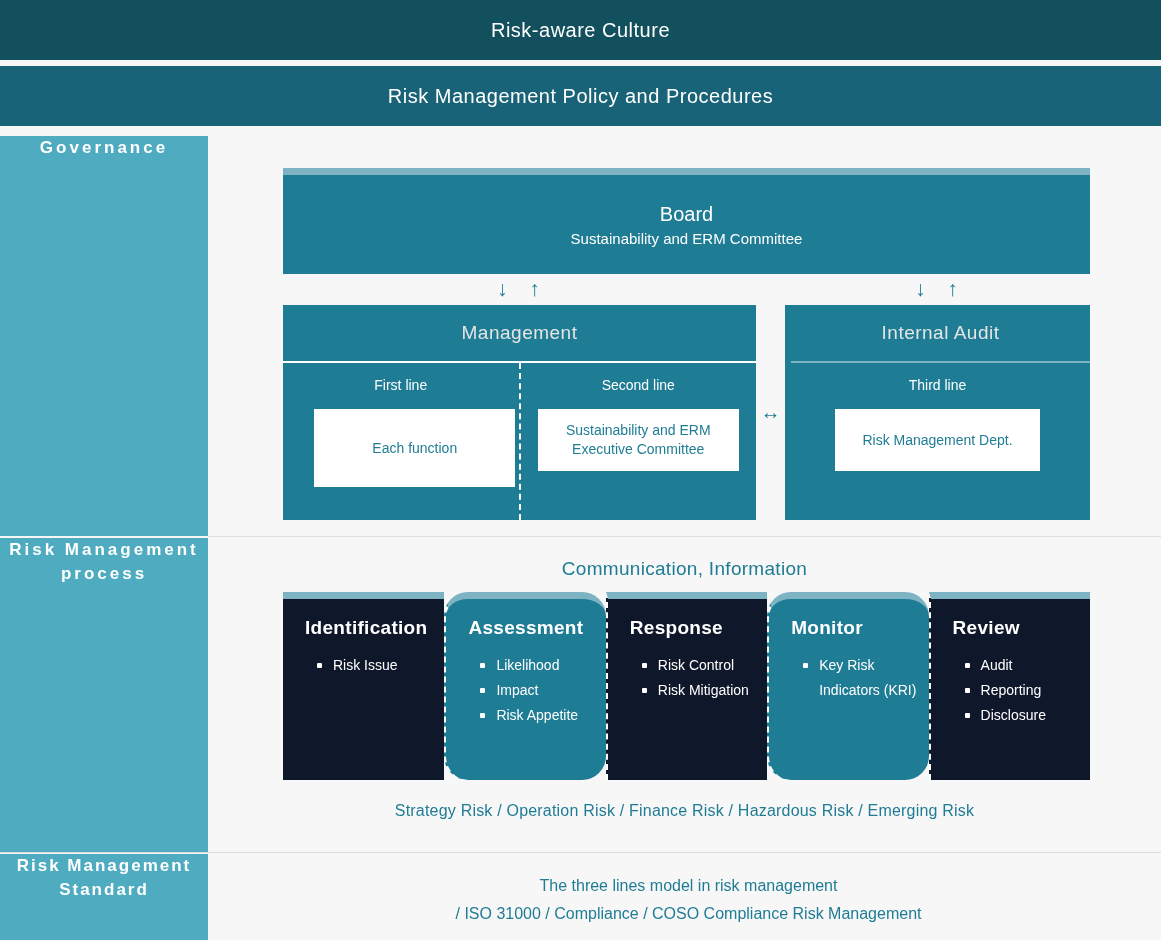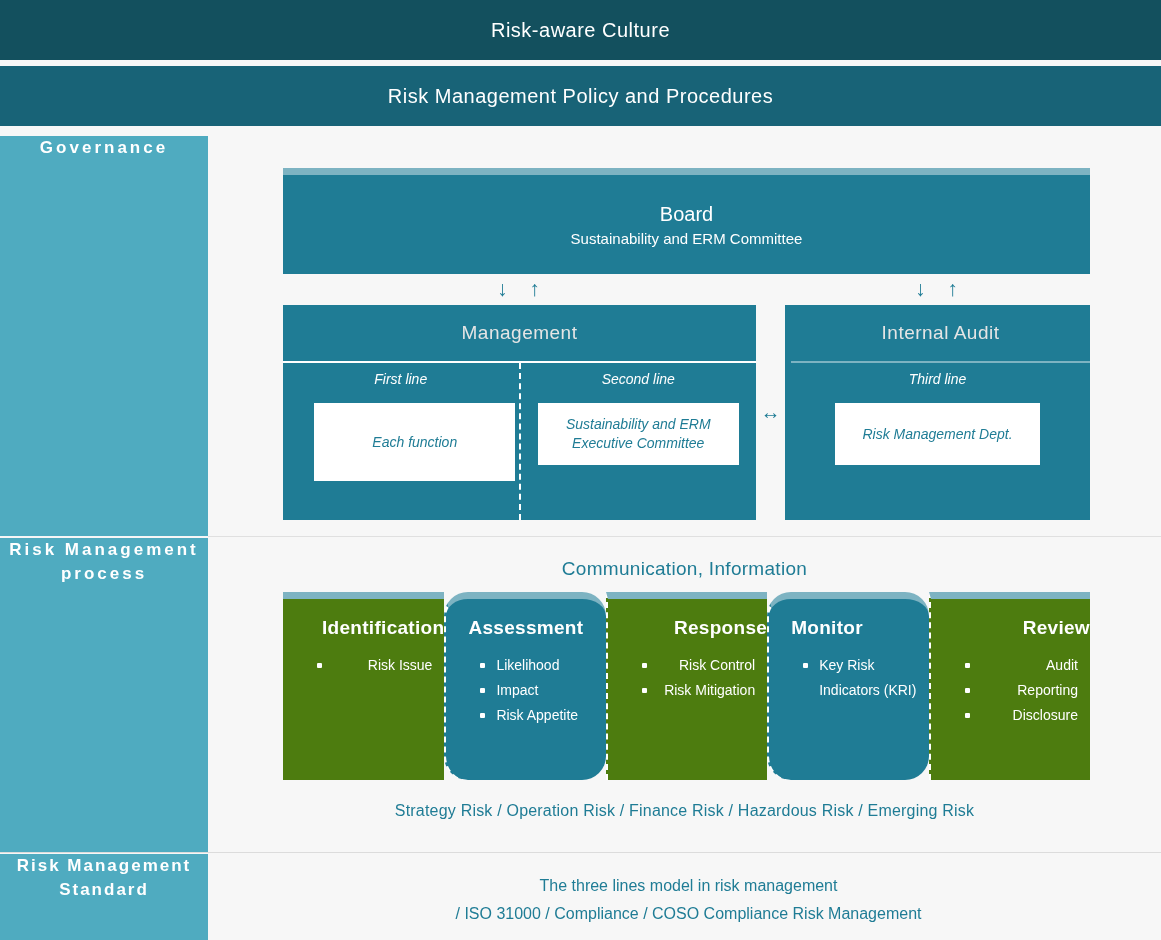--- a/index.html
+++ b/index.html
@@ -68,21 +68,21 @@
   }
   .box-head{
     height:58px;display:flex;align-items:center;justify-content:center;
     color:#e5e5e5;font-size:19px;letter-spacing:.5px;
     border-bottom:2px solid #ffffff;box-sizing:border-box;
   }
   .audit-box .box-head{border-bottom-color:#7db3c2;margin-left:6px;}
   .box-cols{display:flex;height:157px;}
   .col{
     flex:1;display:flex;flex-direction:column;align-items:center;
-    padding-top:8px;box-sizing:border-box;position:relative;font-style:italic;
+    padding-top:14px;box-sizing:border-box;position:relative;
   }
   .col-divider{border-left:2px dashed #ffffff;}
   .col-label{color:#ffffff;font-size:14px;margin-bottom:16px;}
   .white-card{
     background:#ffffff;color:#1f7c95;
     display:flex;align-items:center;justify-content:center;text-align:center;
     font-size:14px;line-height:19px;
   }
   .card-each{width:201px;height:78px;margin-left:28px;}
   .card-erm{width:201px;height:62px;}
@@ -101,21 +101,21 @@
   }
   .process{
     position:absolute;left:283px;top:592px;width:807px;height:188px;
     display:flex;
   }
   .pcol{
     width:161.4px;box-sizing:border-box;
     border-top:7px solid #7db3c2;
     padding:18px 0 0 22px;color:#ffffff;
   }
-  .pcol.dark{background:#4d7c0f;text-align:right;}
+  .pcol.dark{background:#0f172a;}
   .pcol.light{background:#1f7c95;border-radius:24px;}
   .pcol.divider{border-left:2px dashed #ffffff;}
   .pcol h3{margin:0 0 14px 0;font-size:19px;font-weight:bold;letter-spacing:.3px;}
   .pcol ul{margin:12px;padding:0;list-style:none;}
   .pcol li{
     font-size:14px;line-height:25px;position:relative;padding-left:16px;
   }
   .pcol li::before{
     content:"";position:absolute;left:0;top:10px;
     width:5px;height:5px;background:#ffffff;border-radius:1px;

